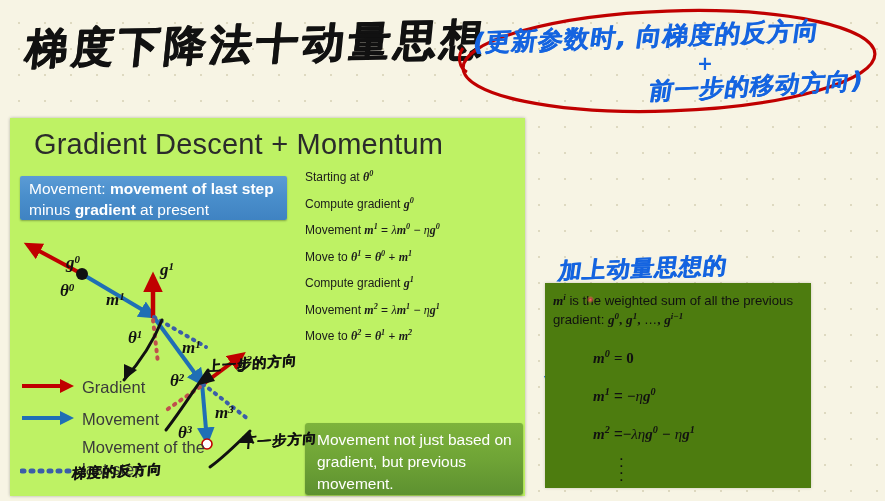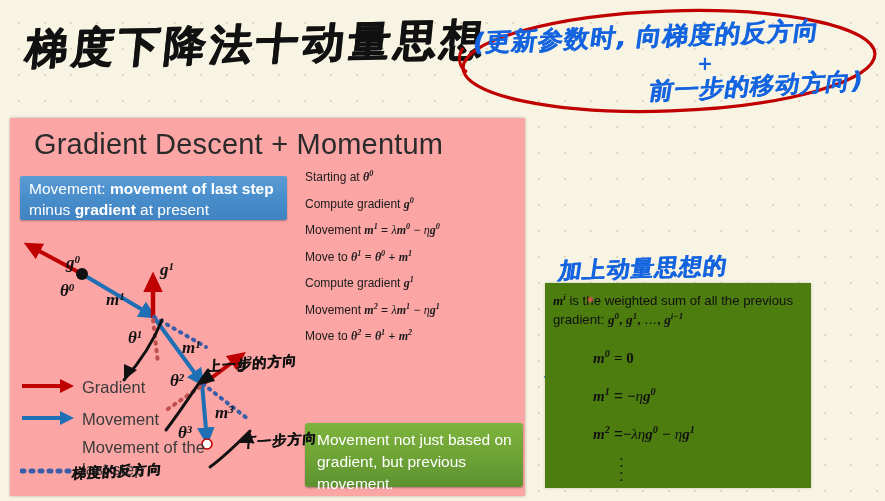--- a/index.html
+++ b/index.html
@@ -35,36 +35,36 @@
     font-size:24px;color:#1464e0;letter-spacing:1px;
     transform:skewX(-12deg) rotate(-3deg);
     font-family:"DejaVu Sans",sans-serif;font-weight:bold;
     text-shadow:0.7px 0 0 #1464e0;
   }
   #red-ellipse{position:absolute;left:455px;top:6px;width:425px;height:112px;pointer-events:none;}
 
   
   #slide-card{
     position:absolute;left:10px;top:118px;width:515px;height:378px;
-    background:#fca5a5;box-shadow:0 0 3px rgba(0,0,0,.28);
+    background:#bef264;box-shadow:0 0 3px rgba(0,0,0,.28);
   }
   #slide-title{
     position:absolute;left:24px;top:10px;font-size:29px;color:#2b2b2b;
     font-family:"Liberation Sans",sans-serif;letter-spacing:.2px;
   }
   #blue-callout{
     position:absolute;left:10px;top:58px;width:267px;height:44px;
     background:linear-gradient(180deg,#5b9bd5 0%,#4a8fcc 45%,#3f83c2 100%);
     border-radius:2px;color:#fff;font-size:15.5px;line-height:21px;
     padding:2px 12px 0 9px;box-sizing:border-box;
     box-shadow:0 1px 2px rgba(0,0,0,.3);
   }
   #blue-callout b{font-weight:bold;}
   #green-callout{
-    position:absolute;left:295px;top:305px;width:218px;height:64px;
+    position:absolute;left:295px;top:305px;width:218px;height:72px;
     background:linear-gradient(180deg,#7db33c 0%,#6fa436 50%,#5d9130 100%);
     border-radius:3px;color:#fff;font-size:15.5px;line-height:22px;
     padding:6px 10px 0 12px;box-sizing:border-box;
     box-shadow:0 1px 2px rgba(0,0,0,.3);
   }
   
   #formula-list{position:absolute;left:295px;top:46px;width:225px;font-size:12px;color:#1b1b1b;line-height:26.5px;}
   #formula-list div{white-space:nowrap;}
   .mi{font-family:"Liberation Serif",serif;font-style:italic;font-weight:bold;}
   .mr{font-family:"Liberation Serif",serif;font-weight:bold;font-style:normal;}

